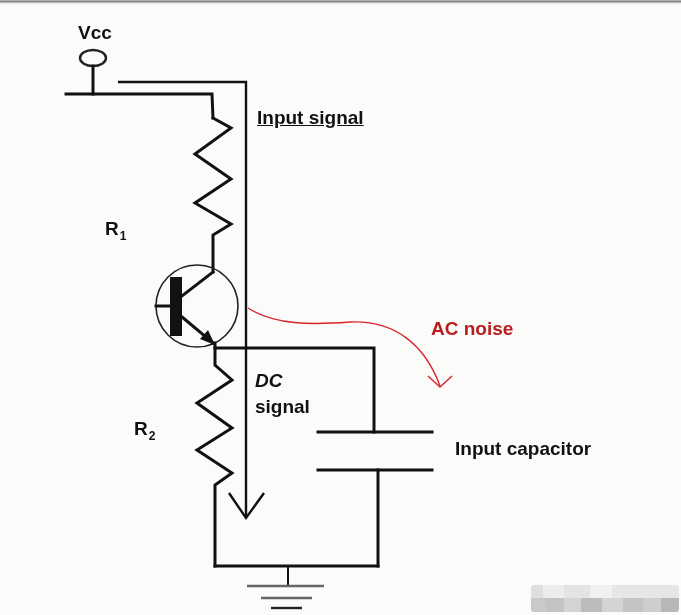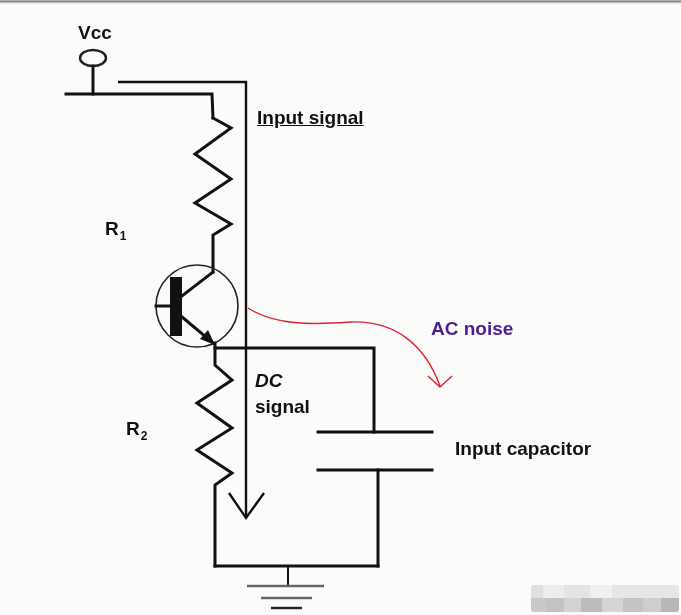--- a/index.html
+++ b/index.html
@@ -15,21 +15,21 @@
   }
   svg.diagram { position: absolute; left: 0; top: 0; }
   .wire { stroke: #111; stroke-width: 3; fill: none; stroke-linejoin: miter; stroke-linecap: square; }
   .thin { stroke: #222; stroke-width: 1.6; fill: none; }
   .gnd { stroke: #666; stroke-width: 2.4; }
   .lbl {
     position: absolute; font-weight: bold; color: #111; white-space: nowrap;
     font-size: 19px; line-height: 22px;
   }
   .lbl sub { font-size: 12px; vertical-align: -5px; margin-left: 1px; }
-  .red { color: #4c1d95; }
+  .red { color: #b91c1c; }
   .watermark {
     position: absolute; left: 531px; top: 585px; width: 148px; height: 27px;
     background:
       linear-gradient(90deg,#dcdcdc 0 8%,#ececec 8% 22%,#e2e2e2 22% 40%,#efefef 40% 55%,#e4e4e4 55% 100%) top/100% 48% no-repeat,
       linear-gradient(90deg,#c4c4c4 0 10%,#bdbdbd 10% 22%,#cfcfcf 22% 34%,#b6b6b6 34% 48%,#d0d0d0 48% 62%,#bfbfbf 62% 76%,#cacaca 76% 88%,#b0b0b0 88% 100%) bottom/100% 52% no-repeat;
     border-radius: 3px; opacity: .9;
   }
 </style>
 </head>
 <body>
@@ -85,16 +85,16 @@
     <polyline points="428,376 440,387 452,376" style="stroke:#d9252f;stroke-width:1.4;fill:none"></polyline>
   </g>
 </svg>
 
 <div class="lbl" style="left:78px; top:22px;text-align:center;">Vcc</div>
 <div class="lbl" style="left:257px; top:107px;text-decoration:underline;">Input signal</div>
 <div class="lbl" style="left:105px; top:170px;margin-top:48px;"><span>R</span><sub>1</sub></div>
 <div class="lbl red" style="left:431px; top:318px;">AC noise</div>
 <div class="lbl" style="left:255px; top:370px;font-style:italic;">DC</div>
 <div class="lbl" style="left:255px; top:396px;">signal</div>
-<div class="lbl" style="left:126px; top:418px;"><span>R</span><sub>2</sub></div>
+<div class="lbl" style="left:134px; top:418px;"><span>R</span><sub>2</sub></div>
 <div class="lbl" style="left:455px; top:438px;">Input capacitor</div>
 
 <div class="watermark"></div>
 
 </body></html>

